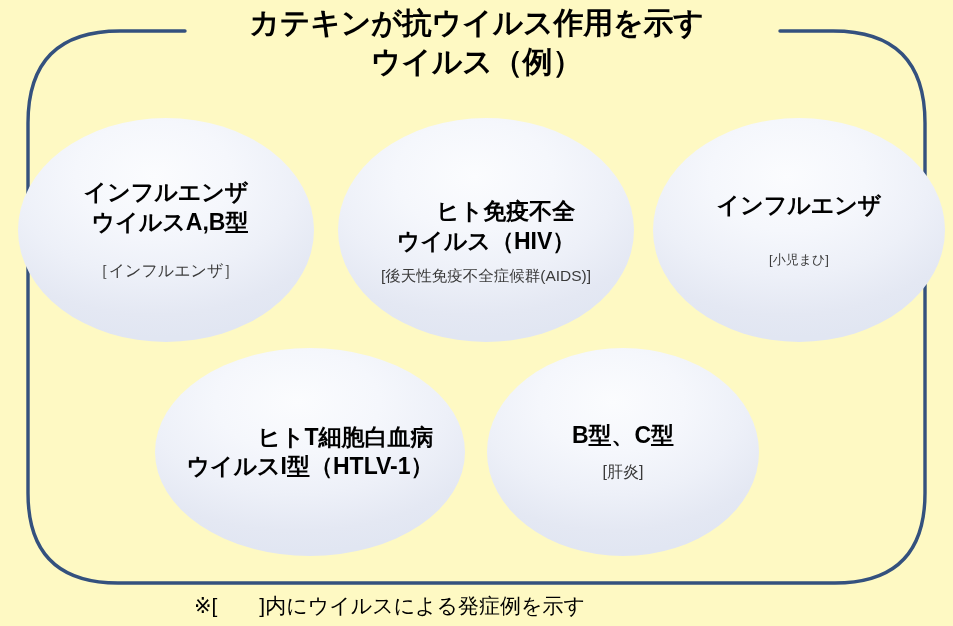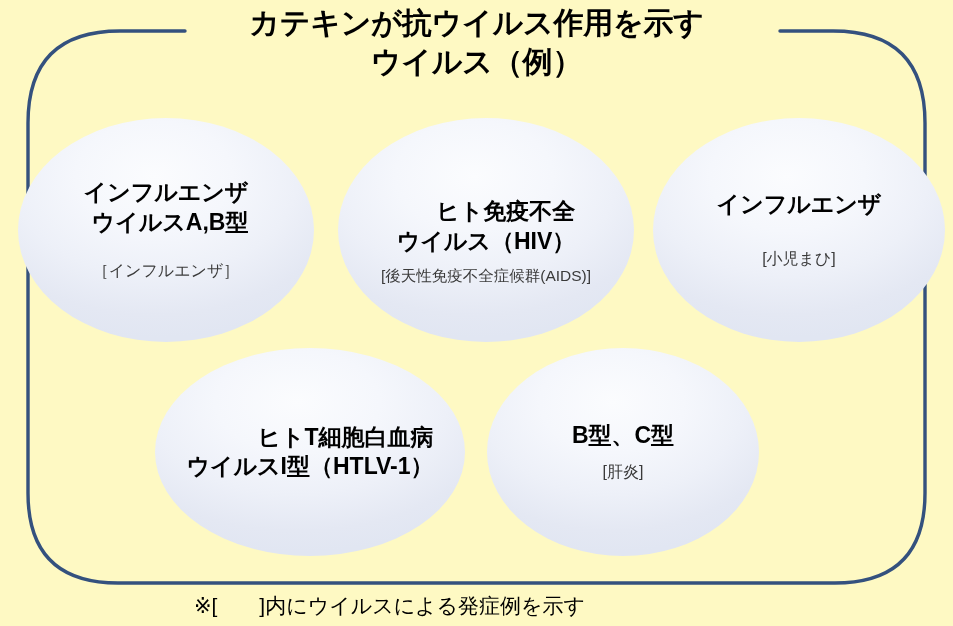--- a/index.html
+++ b/index.html
@@ -82,21 +82,21 @@
   #bubble-influenza   { left: 18px;  top: 118px; width: 296px; height: 224px; }
   #bubble-influenza .name    { font-size: 23px; }
   #bubble-influenza .caption { font-size: 16px; margin-top: 24px; }
 
   #bubble-hiv         { left: 338px; top: 118px; width: 296px; height: 224px; }
   #bubble-hiv .name    { font-size: 23px; margin-top: 24px; }
   #bubble-hiv .caption { font-size: 15.5px; margin-top: 10px; }
 
   #bubble-polio       { left: 653px; top: 118px; width: 292px; height: 224px; }
   #bubble-polio .name    { font-size: 23px; }
-  #bubble-polio .caption { font-size: 16px; margin-top: 30px; }
+  #bubble-polio .caption { font-size: 13px; margin-top: 30px; }
 
   #bubble-htlv        { left: 155px; top: 348px; width: 310px; height: 208px; }
   #bubble-htlv .name    { font-size: 23px; }
   #bubble-htlv .caption { font-size: 16px; margin-top: 10px; }
 
   #bubble-hepatitis   { left: 487px; top: 348px; width: 272px; height: 208px; }
   #bubble-hepatitis .name    { font-size: 23px; }
   #bubble-hepatitis .caption { font-size: 16px; margin-top: 12px; }
 
   

